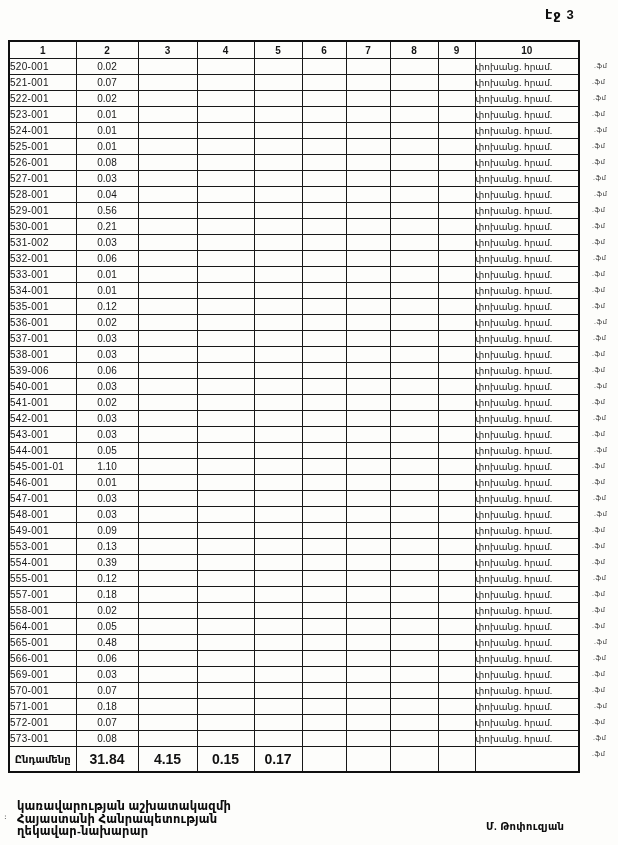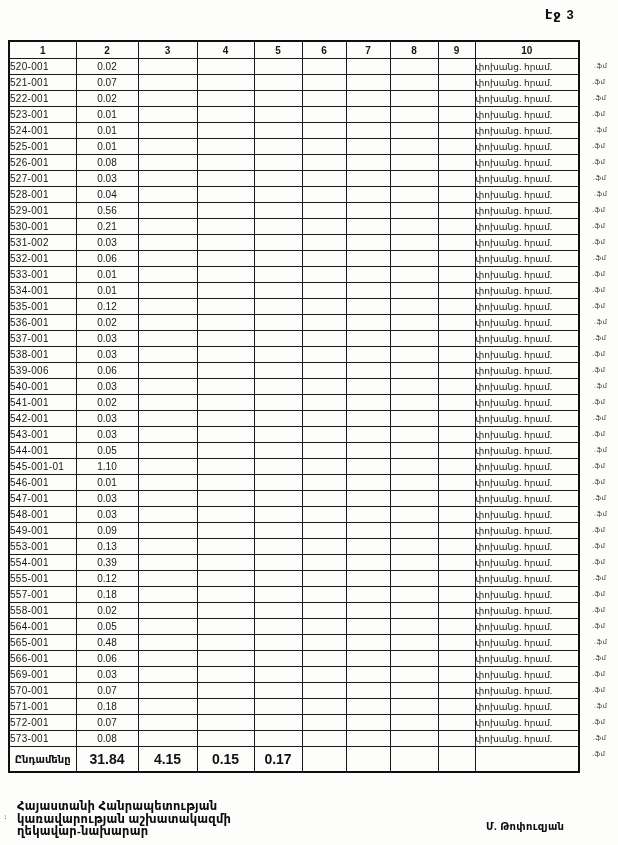--- a/index.html
+++ b/index.html
@@ -675,20 +675,20 @@
       <div class="mark">.ֆմ</div>
       <div class="mark">.ֆմ</div>
       <div class="mark">.ֆմ</div>
       <div class="mark">.ֆմ</div>
       <div class="mark">.ֆմ</div>
       <div class="mark">.ֆմ</div>
       <div class="mark">.ֆմ</div>
     </div>
 
   <div class="footer">
+    <div>կառավարության աշխատակազմի</div>
     <div>Հայաստանի Հանրապետության</div>
-    <div>կառավարության աշխատակազմի</div>
     <div>ղեկավար-նախարար</div>
   </div>
   <div class="noise-mark">։</div>
   <div class="signature">Մ. Թոփուզյան</div>
 
 </div>
 
 </body></html>

